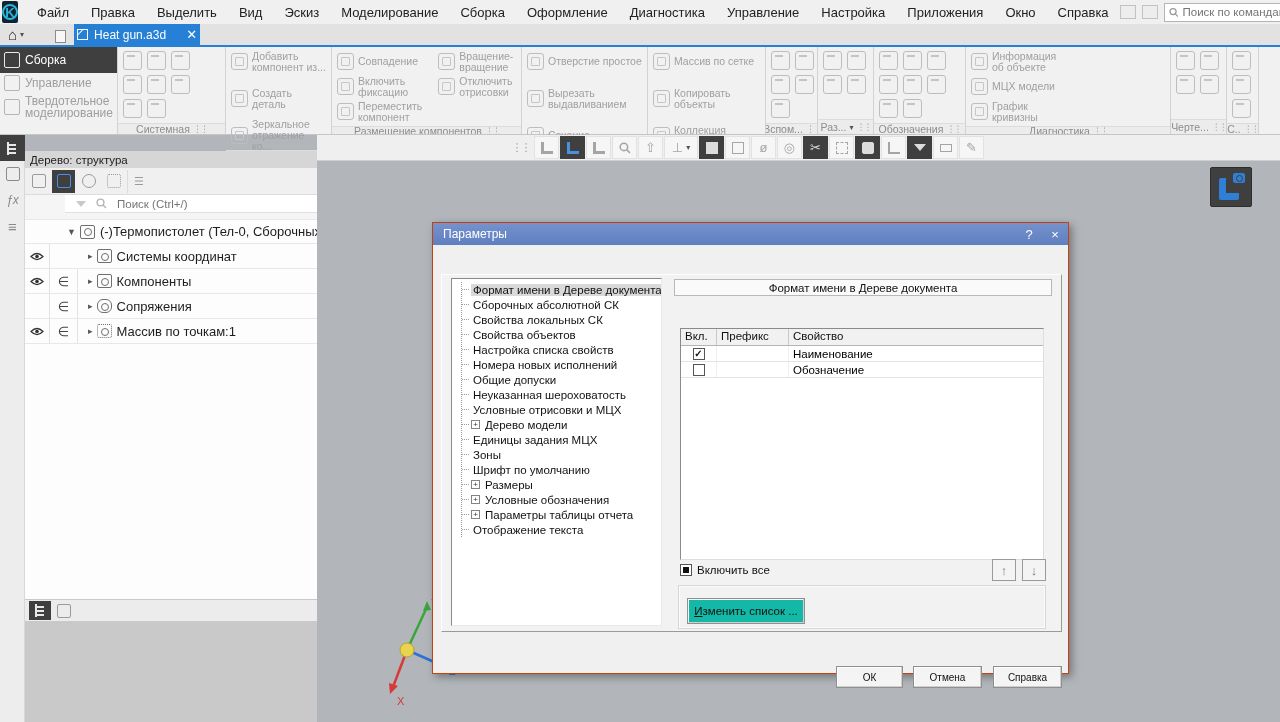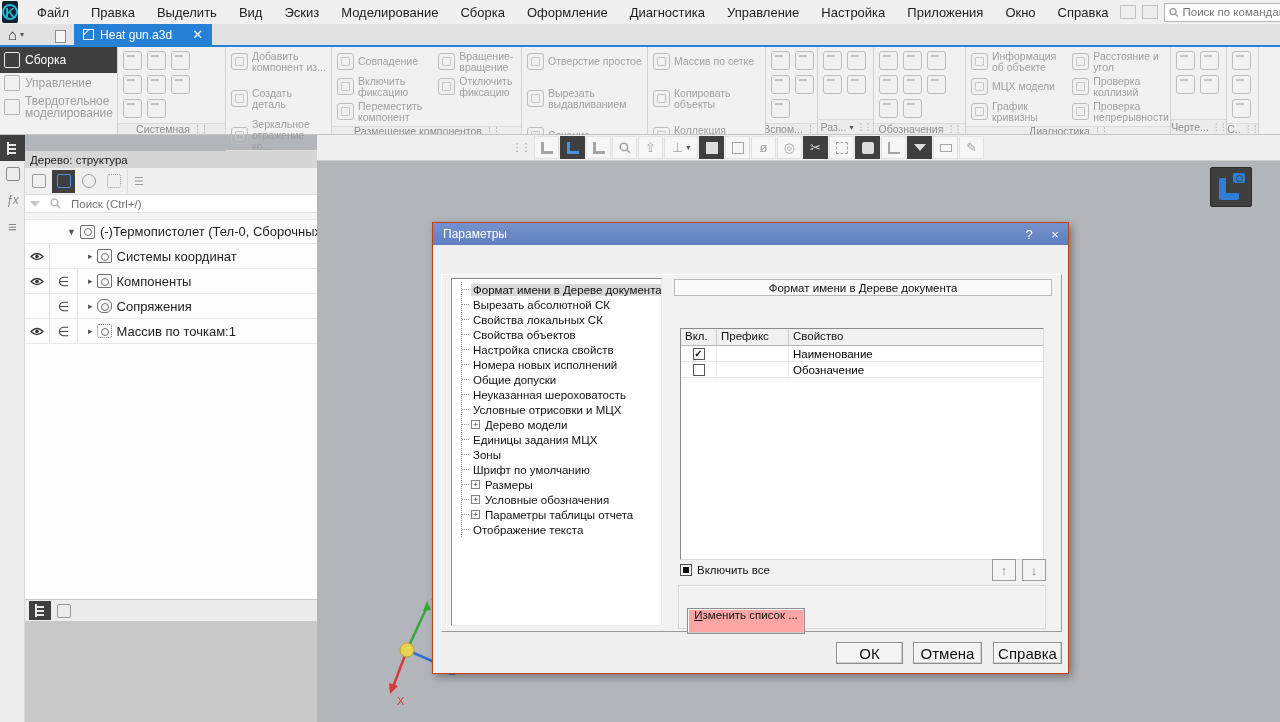--- a/index.html
+++ b/index.html
@@ -16,21 +16,21 @@
   .searchbox { width:148px; height:19px; border:1px solid #b5b5b5; background:#fff; display:flex; align-items:center; padding:0 4px; gap:4px; }
   .searchbox input { border:0; outline:0; width:100%; font-size:11.5px; color:#555; font-family:"Liberation Sans",sans-serif; background:transparent; }
 
   
   .tabbar { position:absolute; left:0; top:24px; width:1280px; height:21px; background:#e2e2e2; display:flex; align-items:flex-end; }
   .home-btn { display:flex; align-items:center; height:21px; padding:0 4px 0 8px; gap:3px; }
   .home-glyph { font-size:15px; color:#1b1b1b; line-height:15px; }
   .caret-sm { font-size:8px; color:#555; }
   .newdoc-btn { width:20px; height:18px; margin-left:22px; display:flex; align-items:center; justify-content:center; }
   .doc-glyph { width:11px; height:13px; border:1px solid #8b8b8b; background:#f7f7f7; }
-  .doctab { height:21px; margin-left:4px; background:#2580d6; color:#fff; display:flex; align-items:center; gap:6px; padding:0 9px; font-size:12px; }
+  .doctab { height:21px; margin-left:4px; background:#2580d6; color:#fff; display:flex; align-items:center; gap:6px; padding:0 3px; font-size:12px; }
   .tabicon { width:11px; height:11px; border:1px solid #fff; position:relative; }
   .tabicon::after { content:""; position:absolute; left:1px; top:1px; width:7px; height:7px; border-top:1px solid #fff; transform:rotate(-45deg); }
   .tabclose { font-size:13px; margin-left:14px; }
 
   
   .ribbon { position:absolute; left:0; top:45px; width:1280px; height:90px; background:#f1f1f1; border-top:2px solid #2580d6; border-bottom:1px solid #c6c6c6; display:flex; }
   .modes { width:118px; display:flex; flex-direction:column; border-right:1px solid #d2d2d2; }
   .mode { display:flex; align-items:center; gap:5px; padding:2px 4px; font-size:12px; color:#9e9e9e; }
   .mode .mico { width:16px; height:16px; border:1.4px solid #b5b5b5; border-radius:2px; flex:none; }
   .mode.active { background:#3f3f3f; color:#fff; height:26px; }
@@ -60,21 +60,21 @@
   .mini-tree i { position:absolute; background:currentColor; }
 
   
   .tree-panel { position:absolute; left:25px; top:16px; width:332px; height:587px; background:#f5f5f5; border-right:1px solid #8f8f8f; }
   .tp-header { height:17px; background:#d6d6d6; display:flex; align-items:center; font-size:11.5px; color:#1c1c1c; padding:0 5px; }
   .tp-header .gear { margin-left:auto; font-size:12px; color:#3d3d3d; }
   .tp-toolbar { height:27px; background:#f0f0f0; border-bottom:1px solid #dcdcdc; display:flex; align-items:center; gap:2px; padding-left:2px; }
   .tpt-btn { width:23px; height:23px; display:flex; align-items:center; justify-content:center; color:#9a9a9a; }
   .tpt-btn.active { background:#3f3f3f; color:#4a90e2; }
   .tpt-box { width:14px; height:14px; border:1.4px solid currentColor; border-radius:2px; }
-  .tp-search { height:18px; background:#fff; border-bottom:1px solid #e0e0e0; display:flex; align-items:center; gap:10px; padding:0 5px; }
+  .tp-search { height:18px; background:#fff; border-bottom:1px solid #e0e0e0; display:flex; align-items:center; gap:10px; padding:0 11px;margin-left:40px; }
   .funnel { width:0; height:0; border-left:5px solid transparent; border-right:5px solid transparent; border-top:6px solid #c9c9c9; position:relative; }
   .tp-search input { border:0; outline:0; flex:1; font-size:11.5px; color:#9c9c9c; font-family:"Liberation Sans",sans-serif; }
   .tp-rows { background:#fdfdfd; height:380px; position:relative; }
   .trow { height:25px; display:flex; align-items:center; border-bottom:1px solid #e8e8e8; font-size:13px; color:#1e1e1e; position:relative; }
   .col-eye { width:25px; height:100%; border-right:1px solid #e2e2e2; display:flex; align-items:center; justify-content:center; flex:none; }
   .col-mem { width:28px; height:100%; border-right:1px solid #e2e2e2; display:flex; align-items:center; justify-content:center; flex:none; font-size:13px; color:#444; }
   .trow .arrow { font-size:9px; color:#555; margin:0 4px 0 10px; }
   .trow .nico { width:15px; height:14px; border:1.3px solid #6f6f6f; border-radius:2px; margin-right:5px; position:relative; flex:none; }
   .trow .nico::after { content:""; position:absolute; left:3px; top:2.5px; width:6px; height:6px; border:1.3px solid #6f6f6f; border-radius:50%; }
   .trow .lbl { white-space:nowrap; overflow:hidden; }
@@ -125,24 +125,24 @@
   .c2 { width:72px; flex:none; }
   .c3 { flex:1; border-right:0 !important; }
   .dcheck { width:12px; height:12px; border:1px solid #555; background:#fff; display:flex; align-items:center; justify-content:center; font-size:10px; color:#111; }
   .dcheck.on::after { content:"✓"; font-weight:bold; }
   .inc-row { position:absolute; left:238px; top:289px; display:flex; align-items:center; gap:5px; font-size:11.5px; color:#111; }
   .tristate { width:12px; height:12px; border:1px solid #555; background:#fff; position:relative; }
   .tristate.mixed::after { content:""; position:absolute; left:2px; top:2px; width:6px; height:6px; background:#111; }
   .updown { position:absolute; top:284px; display:flex; gap:6px; left:550px; }
   .udbtn { width:24px; height:22px; background:#f4f4f4; border:1px solid #9a9a9a; display:flex; align-items:center; justify-content:center; color:#7f7f7f; font-size:13px; font-weight:bold; }
   .grp-frame { position:absolute; left:236px; top:310px; width:368px; height:44px; border:1px solid #d7d7d7; box-shadow:inset 0 0 0 1px #fbfbfb; }
-  .change-btn { position:absolute; left:8px; top:22px; width:118px; height:26px; background:#fca5a5; border:1px solid #8f8f8f; box-shadow:inset -1px -1px 0 #cfcfcf, inset 1px 1px 0 #fff; font-size:11.5px; color:#111; display:flex; justify-content:center; }
+  .change-btn { position:absolute; left:8px; top:12px; width:118px; height:26px; background:#14b8a6; border:1px solid #8f8f8f; box-shadow:inset -1px -1px 0 #cfcfcf, inset 1px 1px 0 #fff; font-size:11.5px; color:#111; display:flex; align-items:center; justify-content:center; }
   .change-btn .cap::first-letter { text-decoration:underline; }
   .dlg-buttons { position:absolute; left:0; top:419px; width:637px; }
-  .dbtn { position:absolute; height:22px; background:#f4f4f4; border:1px solid #8f8f8f; box-shadow:inset -1px -1px 0 #cfcfcf, inset 1px 1px 0 #fff; font-size:15px; color:#111; display:flex; align-items:center; justify-content:center; }
+  .dbtn { position:absolute; height:22px; background:#f4f4f4; border:1px solid #8f8f8f; box-shadow:inset -1px -1px 0 #cfcfcf, inset 1px 1px 0 #fff; font-size:10px; color:#111; display:flex; align-items:center; justify-content:center;margin-top:24px; }
 
   
   .triad { position:absolute; left:62px; top:460px; }
 
   .eye-svg { display:block; }
 </style>
 </head>
 <body>
 
 <div class="titlebar">
@@ -266,21 +266,21 @@
             <span class="rlbl">Переместить компонент</span>
           </div>
       </div>
       <div class="btncol" style="width:88px">
         <div class="rbtn">
             <span class="rico"></span>
             <span class="rlbl">Вращение-вращение</span>
           </div>
         <div class="rbtn">
             <span class="rico"></span>
-            <span class="rlbl">Отключить фиксацию</span>
+            <span class="rlbl">Отключить отрисовки</span>
           </div>
       </div>
     </div>
     <div class="grp-footer">
         <span>Размещение компонентов</span>
         <span class="grip">⋮⋮</span>
       </div>
   </div>
 
   <div class="grp" style="width:126px">
@@ -384,34 +384,20 @@
             <span class="rico"></span>
             <span class="rlbl">Информация об объекте</span>
           </div>
         <div class="rbtn">
             <span class="rico"></span>
             <span class="rlbl">МЦХ модели</span>
           </div>
         <div class="rbtn">
             <span class="rico"></span>
             <span class="rlbl">График кривизны</span>
-          </div>
-      </div>
-      <div class="btncol" style="width:100px">
-        <div class="rbtn">
-            <span class="rico"></span>
-            <span class="rlbl">Расстояние и угол</span>
-          </div>
-        <div class="rbtn">
-            <span class="rico"></span>
-            <span class="rlbl">Проверка коллизий</span>
-          </div>
-        <div class="rbtn">
-            <span class="rico"></span>
-            <span class="rlbl">Проверка непрерывности</span>
           </div>
       </div>
     </div>
     <div class="grp-footer">
         <span>Диагностика</span>
         <span class="grip">⋮⋮</span>
       </div>
   </div>
 
   <div class="grp" style="width:56px">
@@ -643,21 +629,21 @@
           <span>×</span>
         </span>
       </div>
       <div class="dlg-page">
         <div class="dlg-list">
           <div class="dguide">
             <div class="ditem selected">
                 <span class="txt">Формат имени в Дереве документа</span>
               </div>
             <div class="ditem">
-                <span class="txt">Вырезать абсолютной СК</span>
+                <span class="txt">Сборочных абсолютной СК</span>
               </div>
             <div class="ditem">
                 <span class="txt">Свойства локальных СК</span>
               </div>
             <div class="ditem">
                 <span class="txt">Свойства объектов</span>
               </div>
             <div class="ditem">
                 <span class="txt">Настройка списка свойств</span>
               </div>

